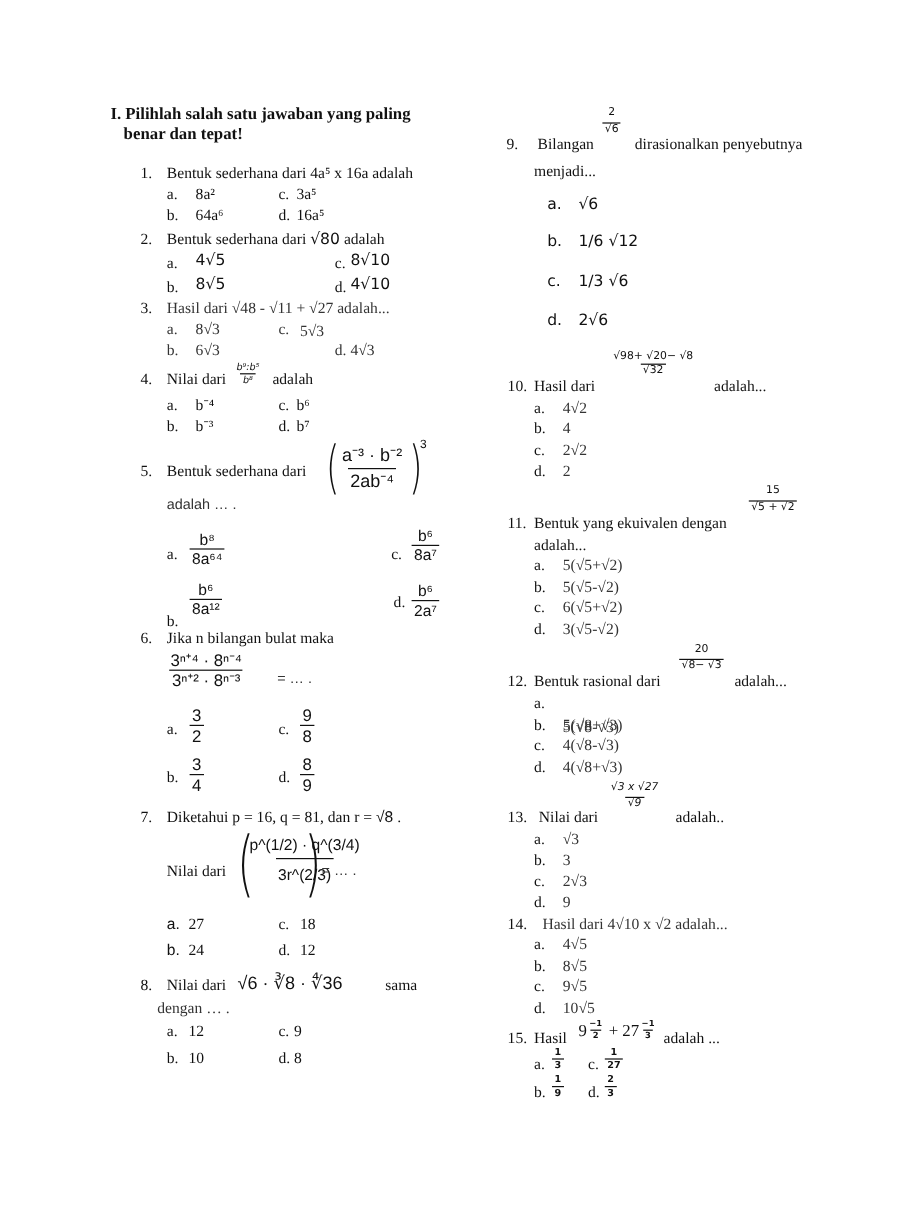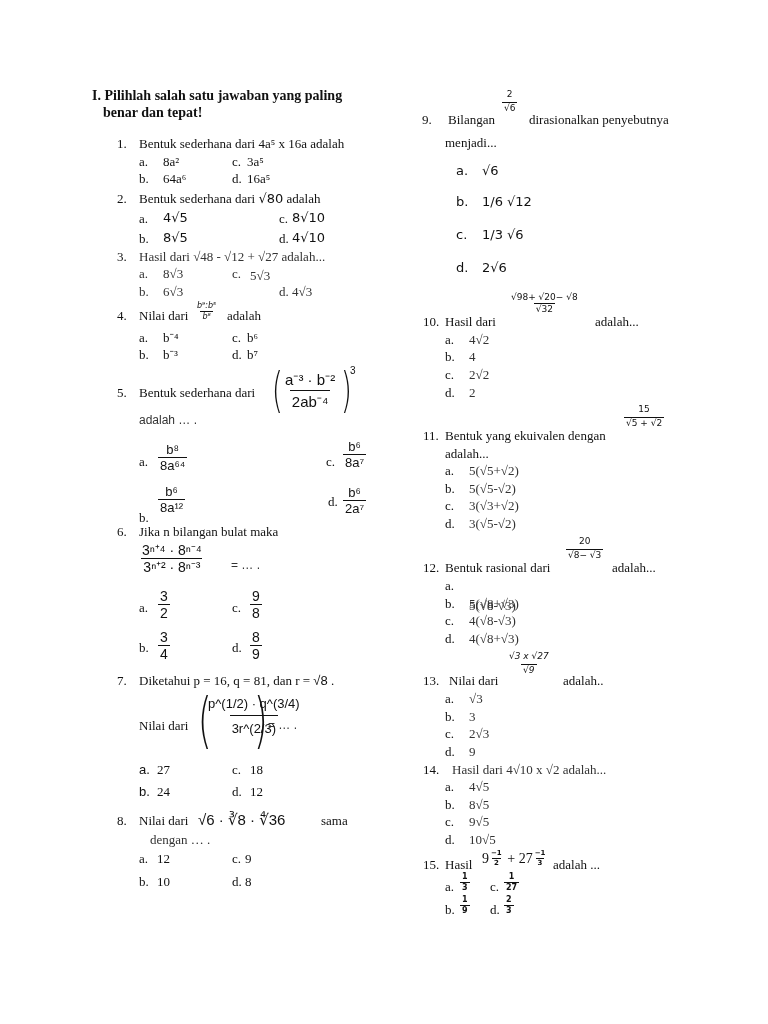--- a/index.html
+++ b/index.html
@@ -48,21 +48,21 @@
   <div class="abs" style="left:279px;top:212px;">c.</div>
   <div class="abs sans" style="left:292px;top:211px;font-size:13px;">8√10</div>
   <div class="abs" style="left:139px;top:232px;">b.</div>
   <div class="abs sans" style="left:163px;top:231px;font-size:13px;">8√5</div>
   <div class="abs" style="left:279px;top:232px;">d.</div>
   <div class="abs sans" style="left:292px;top:231px;font-size:13px;">4√10</div>
 </div>
 
 <div>
   <div class="abs" style="left:117px;top:250px;">3.</div>
-  <div class="abs gray" style="left:139px;top:250px;">Hasil dari √48 - √12 + √27 adalah...</div>
+  <div class="abs gray" style="left:139px;top:250px;">Hasil dari √48 - √11 + √27 adalah...</div>
   <div class="abs gray" style="left:139px;top:267px;">a.</div>
   <div class="abs gray" style="left:163px;top:267px;">8√3</div>
   <div class="abs gray" style="left:232px;top:267px;">c.</div>
   <div class="abs gray" style="left:250px;top:269px;">5√3</div>
   <div class="abs gray" style="left:139px;top:285px;">b.</div>
   <div class="abs gray" style="left:163px;top:285px;">6√3</div>
   <div class="abs gray" style="left:279px;top:285px;">d.</div>
   <div class="abs gray" style="left:292px;top:285px;">4√3</div>
 </div>
 
@@ -172,21 +172,21 @@
   <div class="abs" style="left:157px;top:785px;">24</div>
   <div class="abs" style="left:232px;top:785px;">d.</div>
   <div class="abs" style="left:250px;top:785px;">12</div>
 </div>
 
 <div>
   <div class="abs" style="left:117px;top:814px;">8.</div>
   <div class="abs" style="left:139px;top:814px;">Nilai dari</div>
   <div class="abs lsans" style="left:198px;top:812px;font-size:15px;">√6 · ∛8 · ∜36</div>
   <div class="abs" style="left:321px;top:814px;">sama</div>
-  <div class="abs gray" style="left:150px;top:833px;">dengan … .</div>
+  <div class="abs gray" style="left:131px;top:833px;">dengan … .</div>
   <div class="abs" style="left:139px;top:852px;">a.</div>
   <div class="abs" style="left:157px;top:852px;">12</div>
   <div class="abs" style="left:232px;top:852px;">c.</div>
   <div class="abs" style="left:245px;top:852px;">9</div>
   <div class="abs" style="left:139px;top:875px;">b.</div>
   <div class="abs" style="left:157px;top:875px;">10</div>
   <div class="abs" style="left:232px;top:875px;">d.</div>
   <div class="abs" style="left:245px;top:875px;">8</div>
 </div>
 
@@ -233,21 +233,21 @@
   <div class="abs frac sans" style="left:624px;top:405px;font-size:9px;">
     <span class="num" style="padding-bottom:3px;">15</span>
     <span class="den">√5 + √2</span>
   </div>
   <div class="abs" style="left:445px;top:447px;">adalah...</div>
   <div class="abs" style="left:445px;top:464px;">a.</div>
   <div class="abs gray" style="left:469px;top:464px;">5(√5+√2)</div>
   <div class="abs" style="left:445px;top:482px;">b.</div>
   <div class="abs gray" style="left:469px;top:482px;">5(√5-√2)</div>
   <div class="abs" style="left:445px;top:499px;">c.</div>
-  <div class="abs gray" style="left:469px;top:499px;">3(√3+√2)</div>
+  <div class="abs gray" style="left:469px;top:499px;">6(√5+√2)</div>
   <div class="abs" style="left:445px;top:517px;">d.</div>
   <div class="abs gray" style="left:469px;top:517px;">3(√5-√2)</div>
 </div>
 
 <div>
   <div class="abs" style="left:423px;top:561px;">12.</div>
   <div class="abs" style="left:445px;top:561px;">Bentuk rasional dari</div>
   <div class="abs frac sans" style="left:566px;top:537px;font-size:9px;">
     <span class="num" style="padding-bottom:3px;">20</span>
     <span class="den">√8− √3</span>

